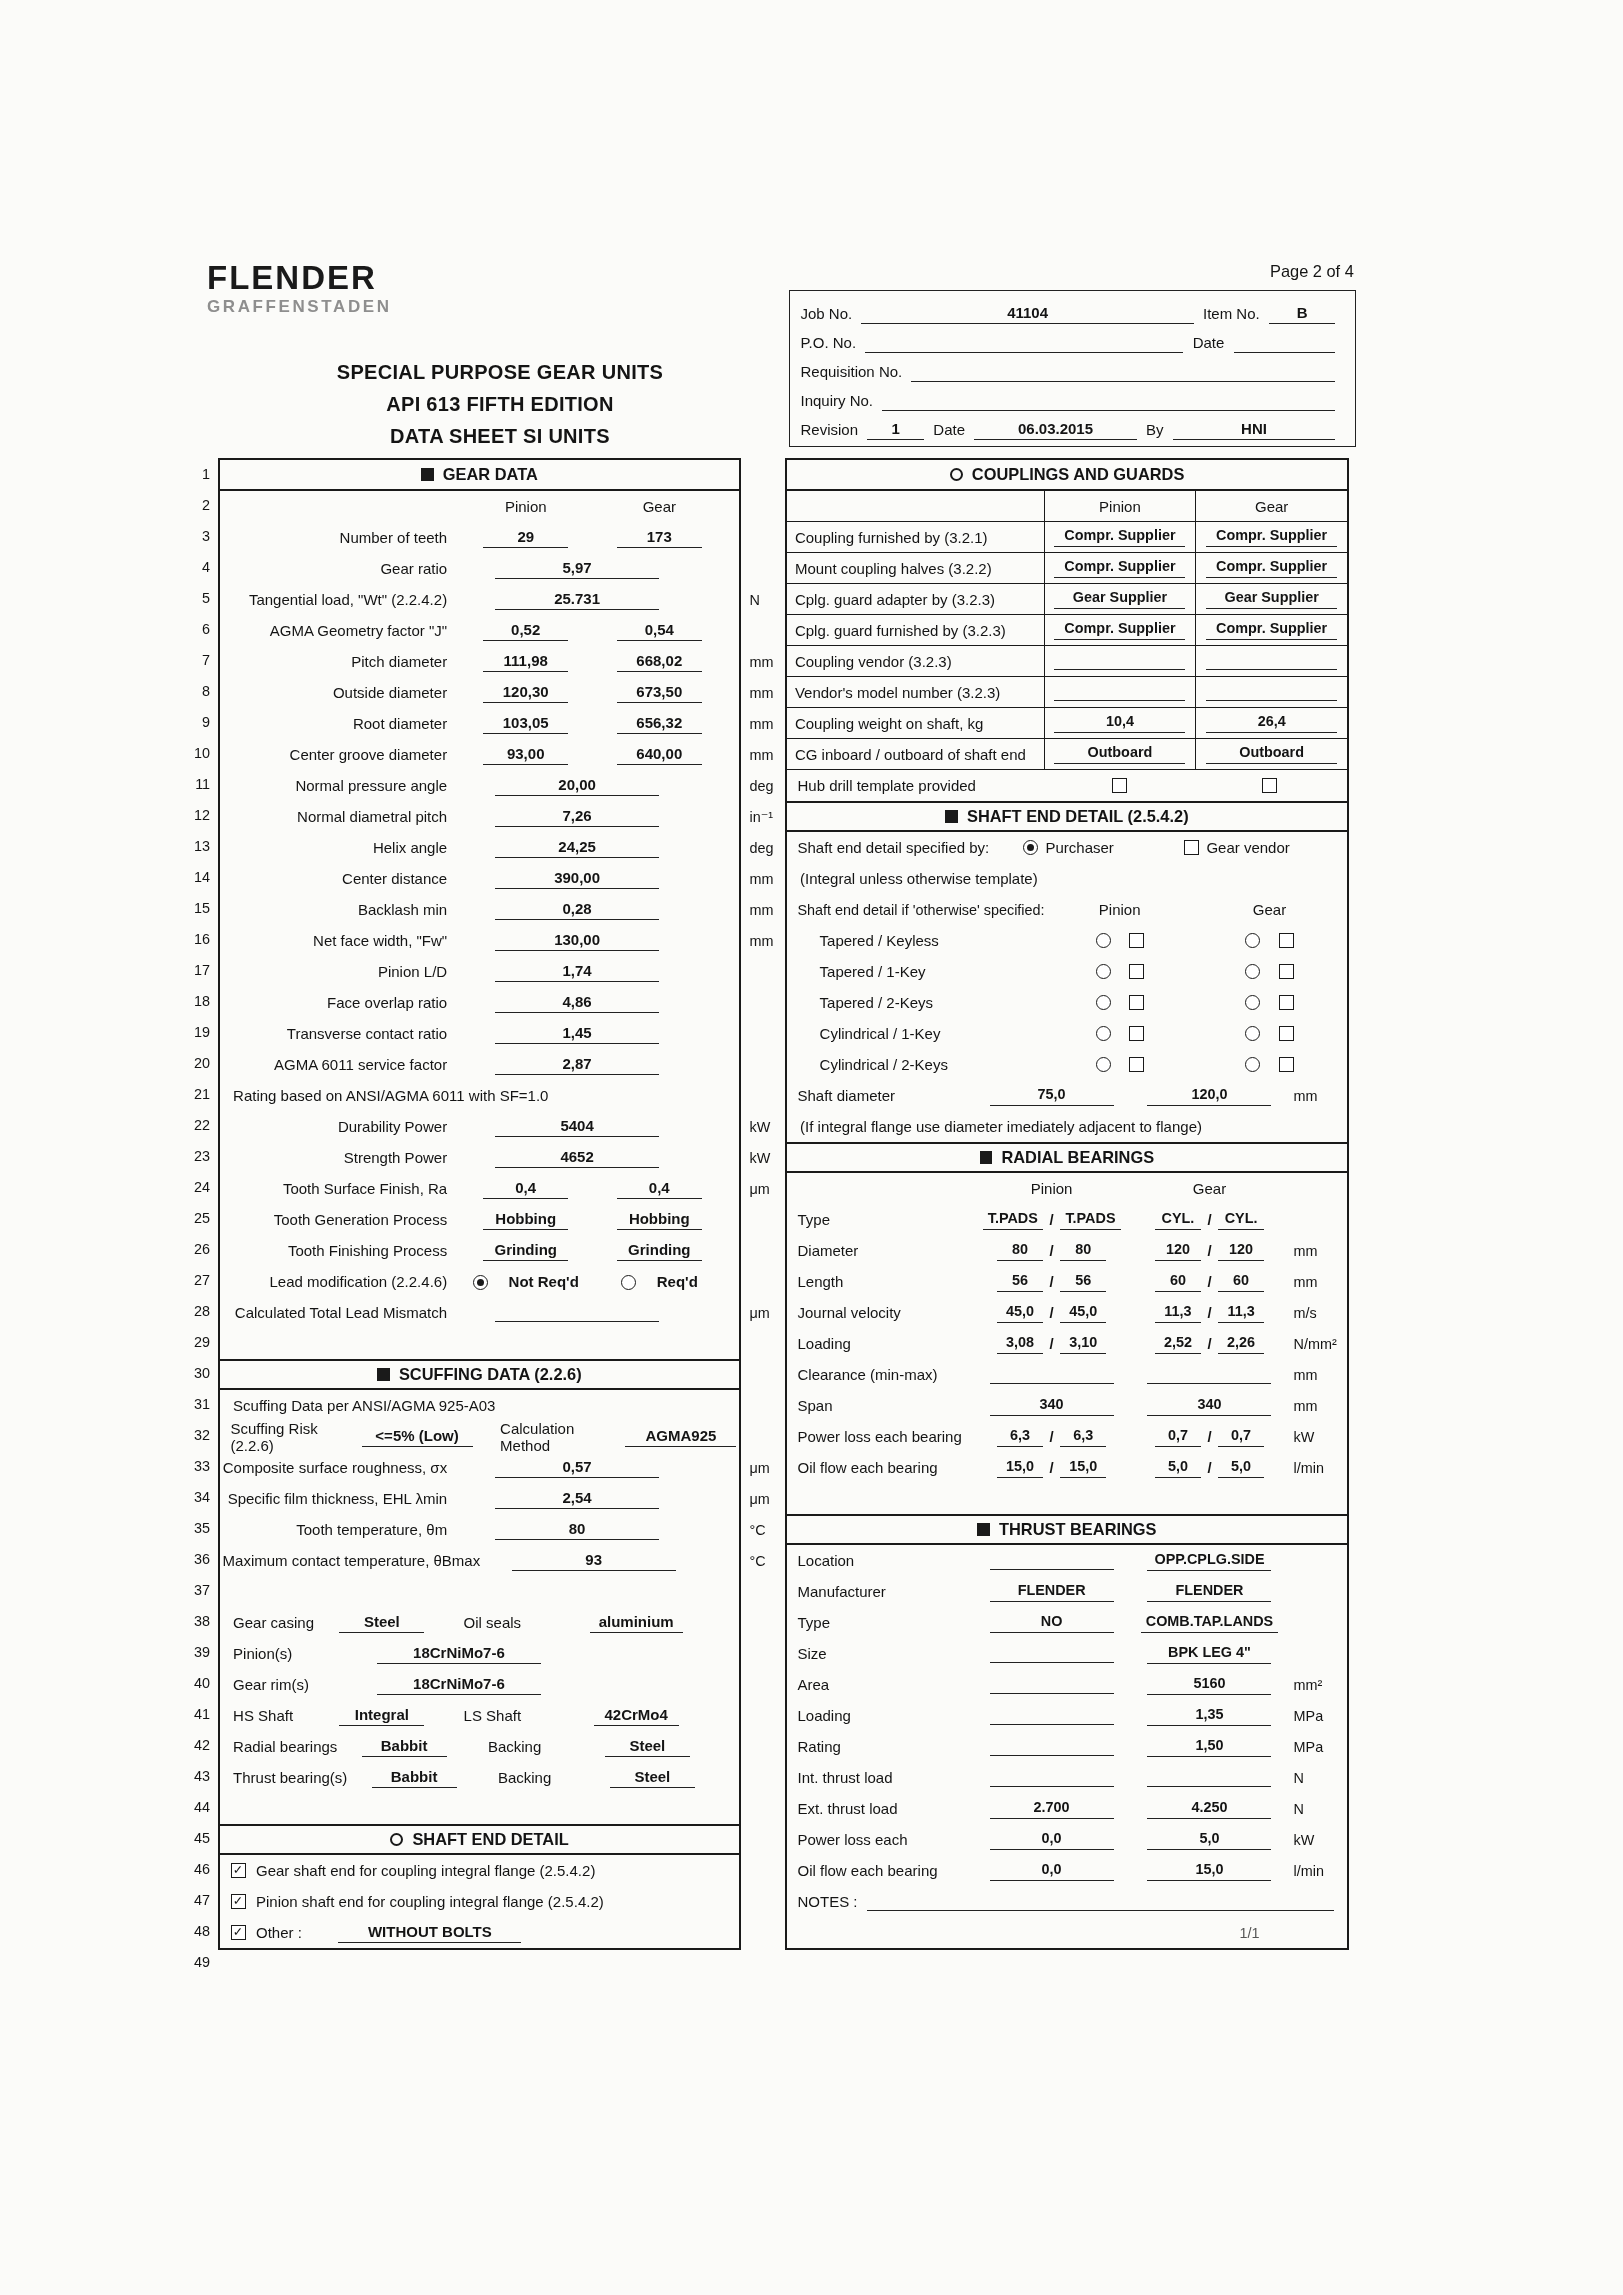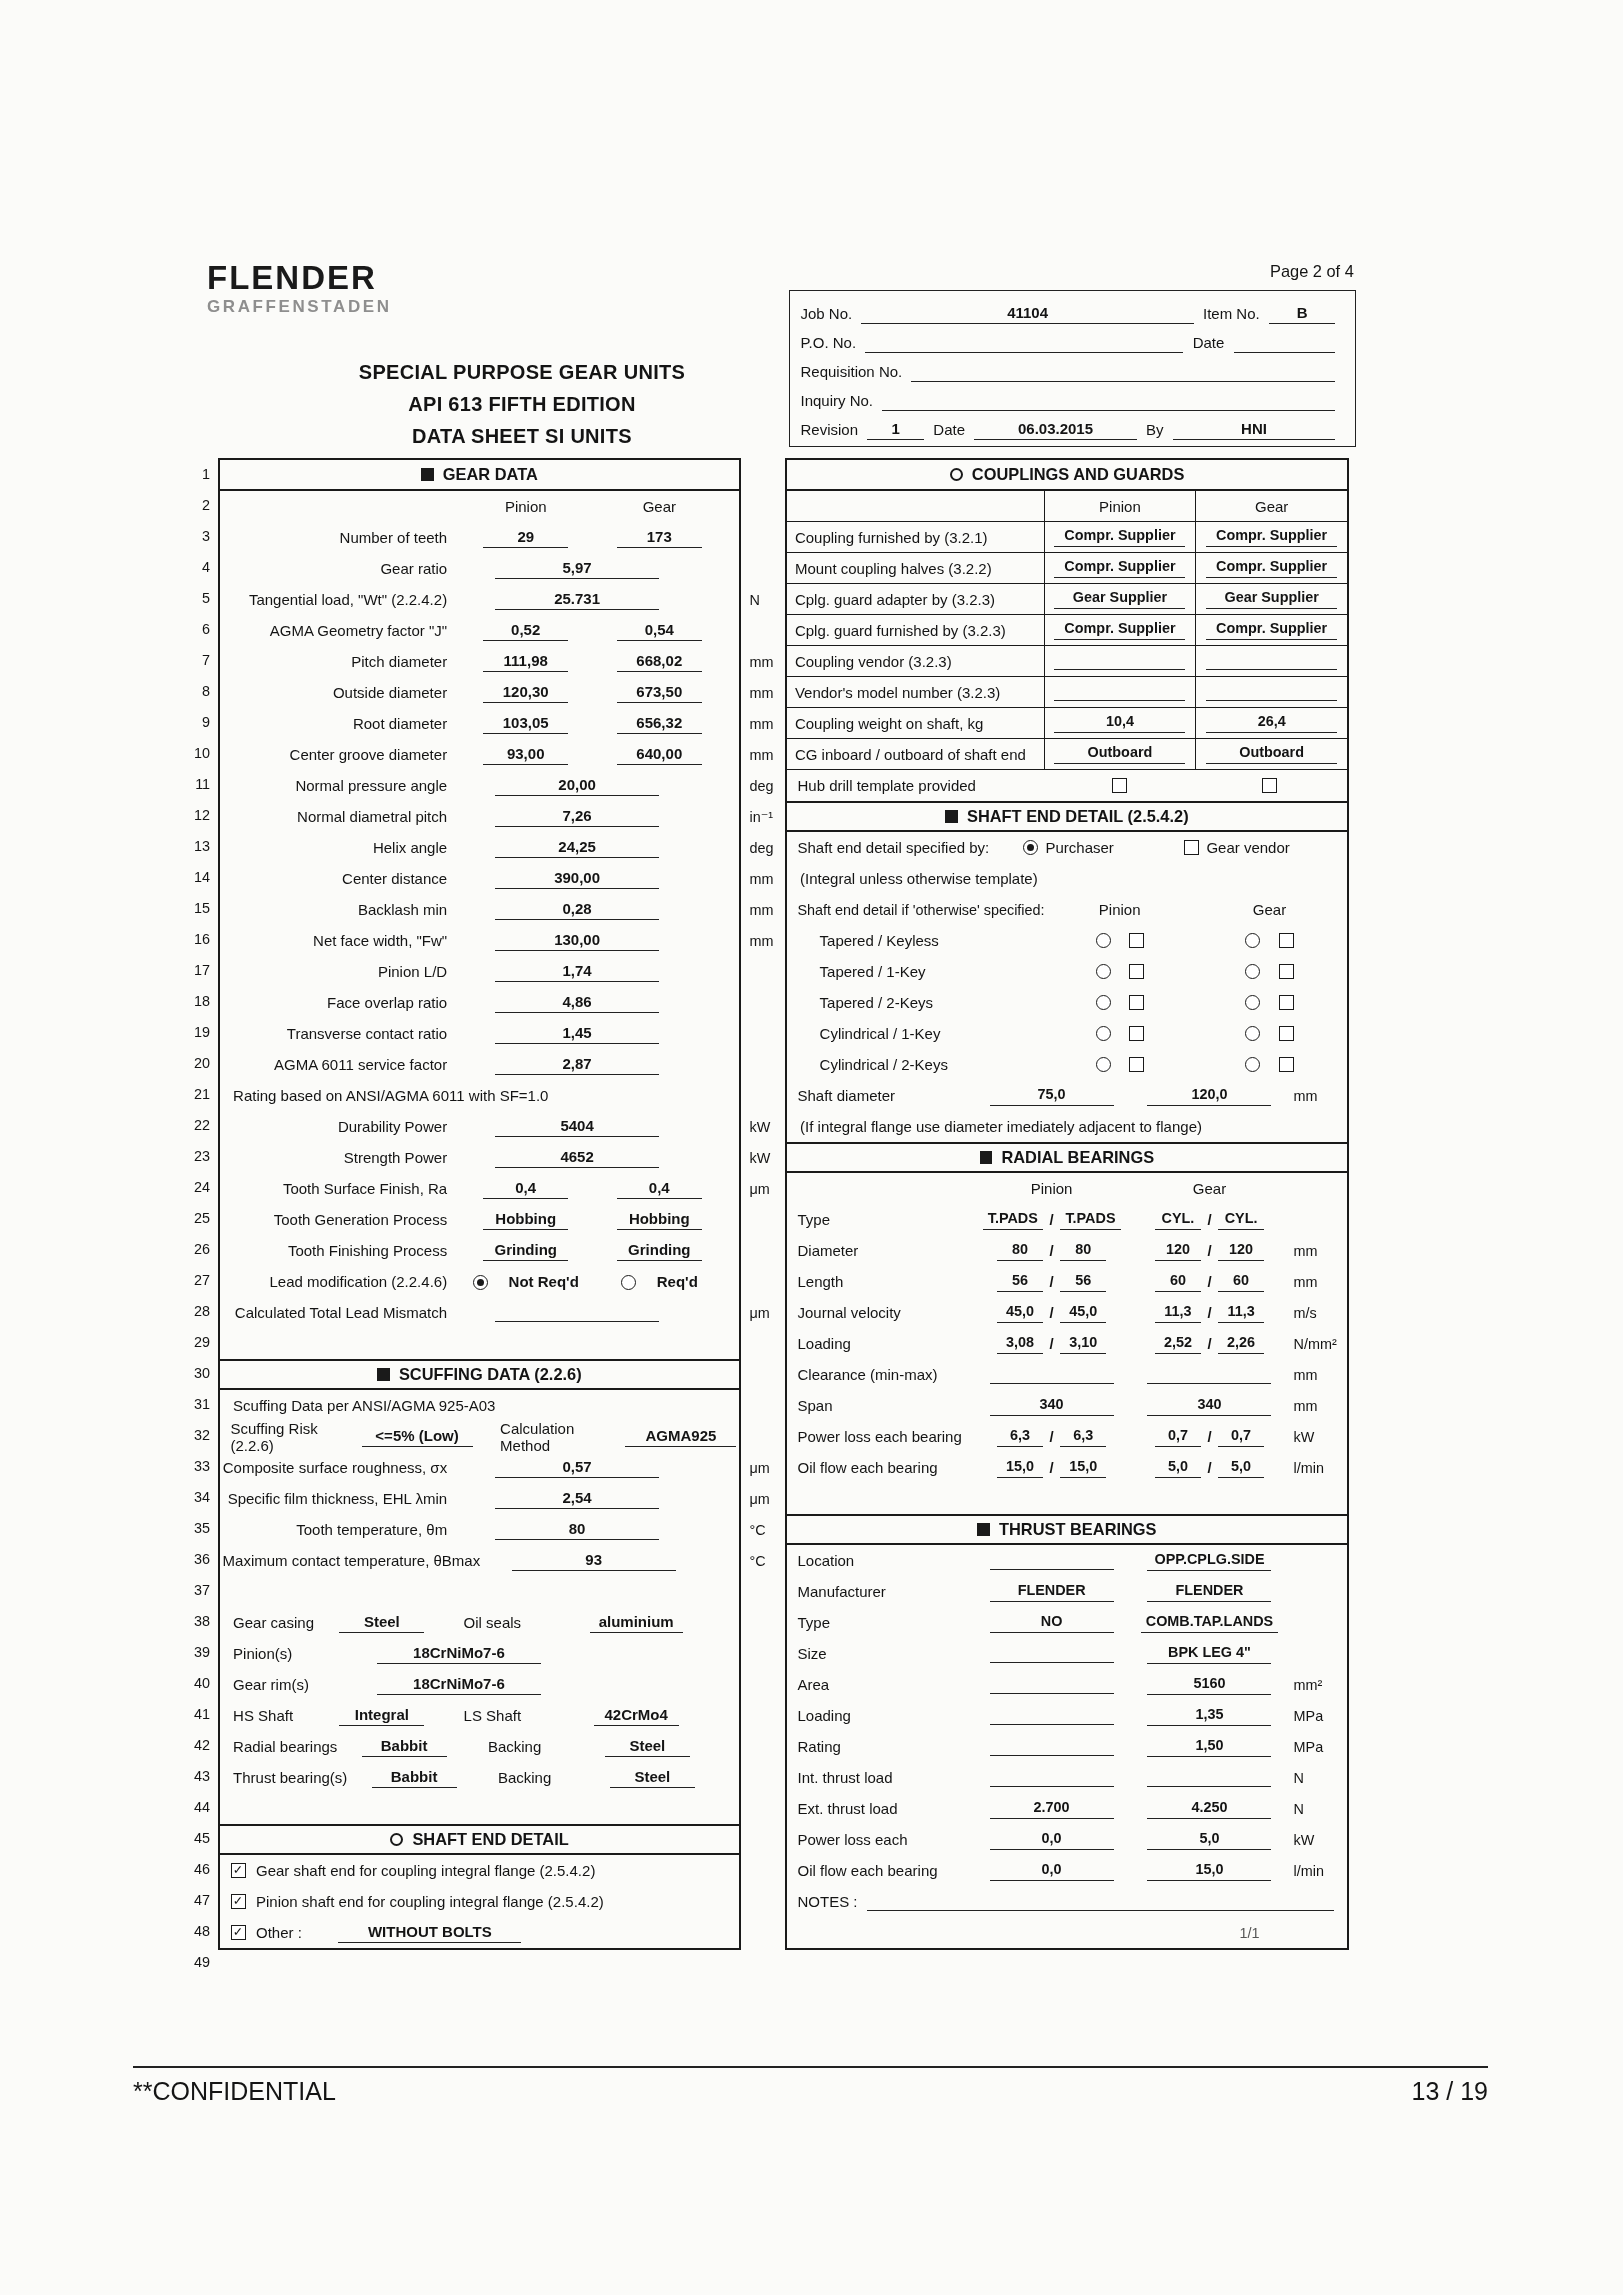--- a/index.html
+++ b/index.html
@@ -3,21 +3,21 @@
 <meta charset="utf-8">
 <style>
   *{box-sizing:border-box;margin:0;padding:0}
   html,body{width:1623px;height:2295px}
   body{background:#e8e8e6;font-family:"Liberation Sans","DejaVu Sans",sans-serif;color:#141414}
   .page{position:relative;width:1623px;height:2295px;background:#fbfbf9;overflow:hidden}
   .page-label{position:absolute;top:262px;left:1270px;font-size:16.4px}
   .logo{position:absolute;top:259px;left:207px}
   .logo1{font-size:33px;font-weight:800;letter-spacing:2px;color:#1a1a1a}
   .logo2{font-size:17px;font-weight:700;letter-spacing:2.6px;color:#8e8e8e}
-  .titles{position:absolute;top:356px;left:293px;width:458px;text-align:center;font-weight:700;font-size:20px;line-height:32px;letter-spacing:0.3px}
+  .titles{position:absolute;top:356px;left:271px;width:458px;text-align:center;font-weight:700;font-size:20px;line-height:32px;letter-spacing:0.3px}
   .jobbox{position:absolute;top:290px;left:789px;width:567px;border:1.3px solid #222;padding:3.9px 10.5px 6.5px;background:#fbfbf9}
   .jrow{display:flex;align-items:flex-end;height:29px;font-size:15px}
   .jlabel{white-space:nowrap;padding-bottom:2px}
   .jval{border-bottom:1.3px solid #222;font-weight:700;text-align:center;margin:0 9.2px;min-width:33px;padding-bottom:2px}
   .form{position:absolute;top:458px;left:188px;display:flex;align-items:flex-start}
   .rownums{width:30px;padding-top:1.3px}
   .rn{height:31px;line-height:31px;text-align:right;padding-right:7.9px;font-size:14.4px}
   .panel{border:2px solid #1a1a1a;background:#fbfbf9}
   .panel.left{width:523px}
   .panel.right{width:564px;margin-left:44px}
@@ -951,19 +951,15 @@
         <div class="rrow">
           <span class="notes-label">NOTES :</span>
           <span class="noteline"></span>
         </div>
         <div class="rrow">
           <span class="pagenote">1/1</span>
         </div>
       </div>
   </div>
 
-  <div class="footer">
-    <div>**CONFIDENTIAL</div>
-    <div>13 / 19</div>
-  </div>
 
 </div>
 
 
 </body></html>

